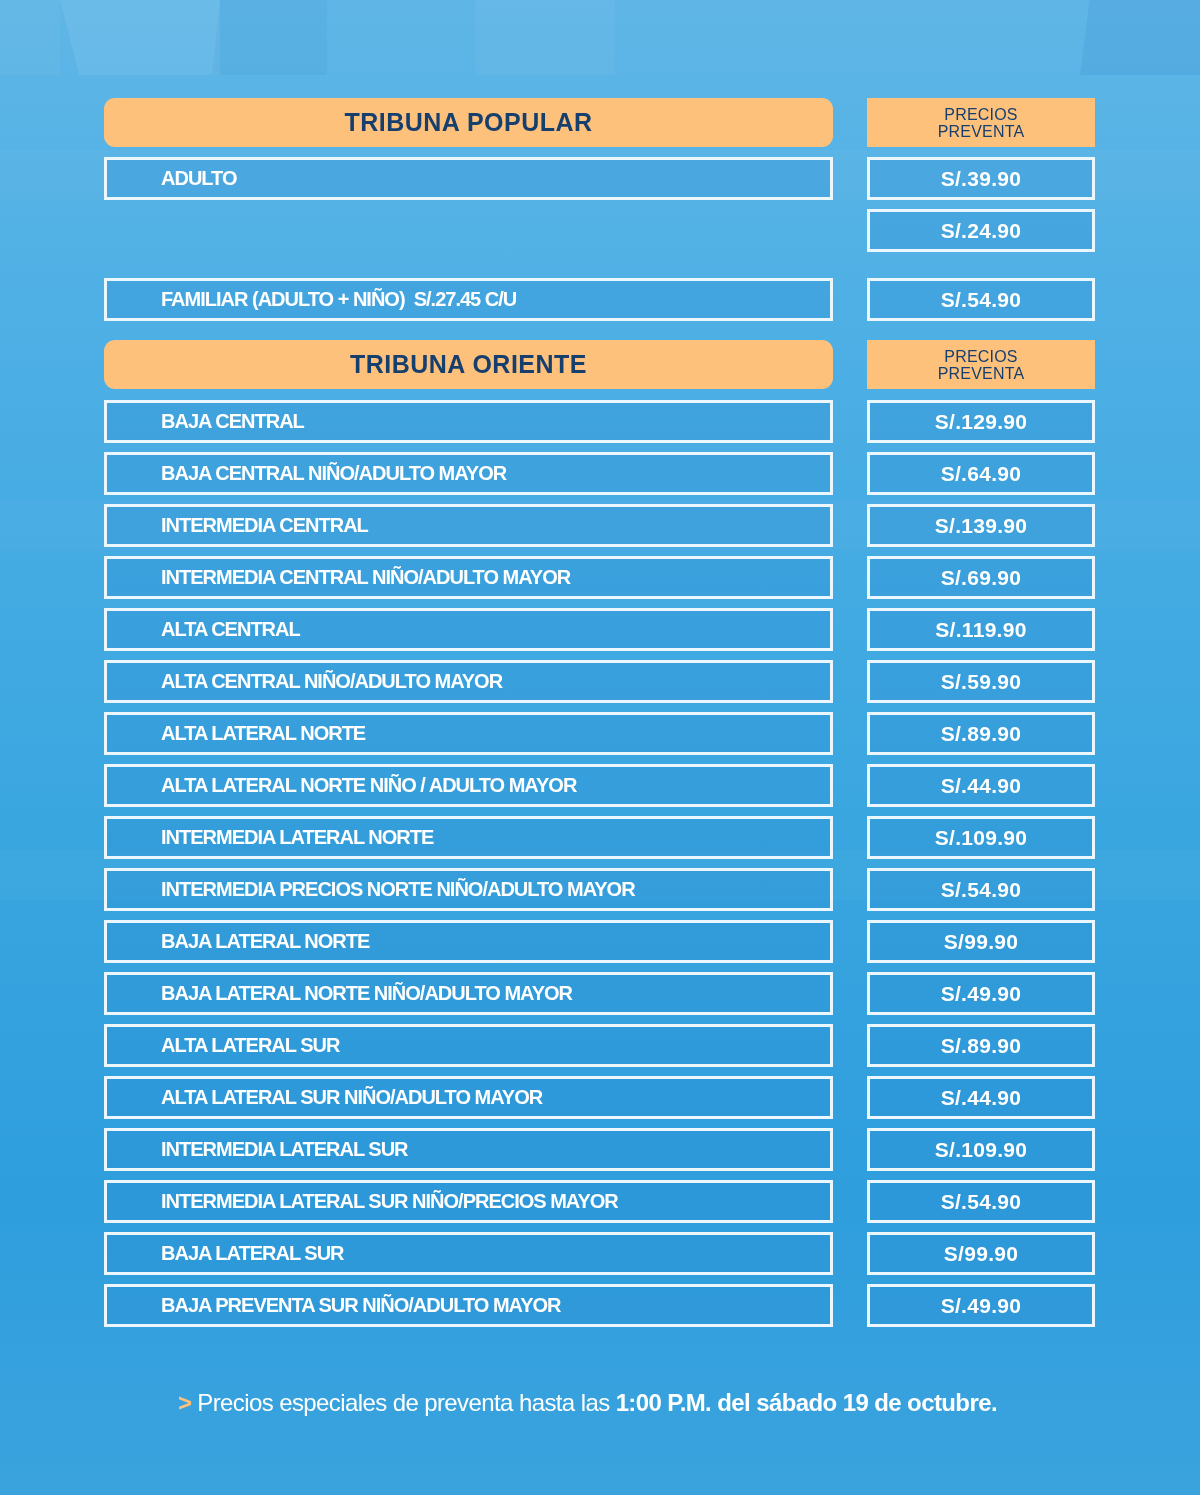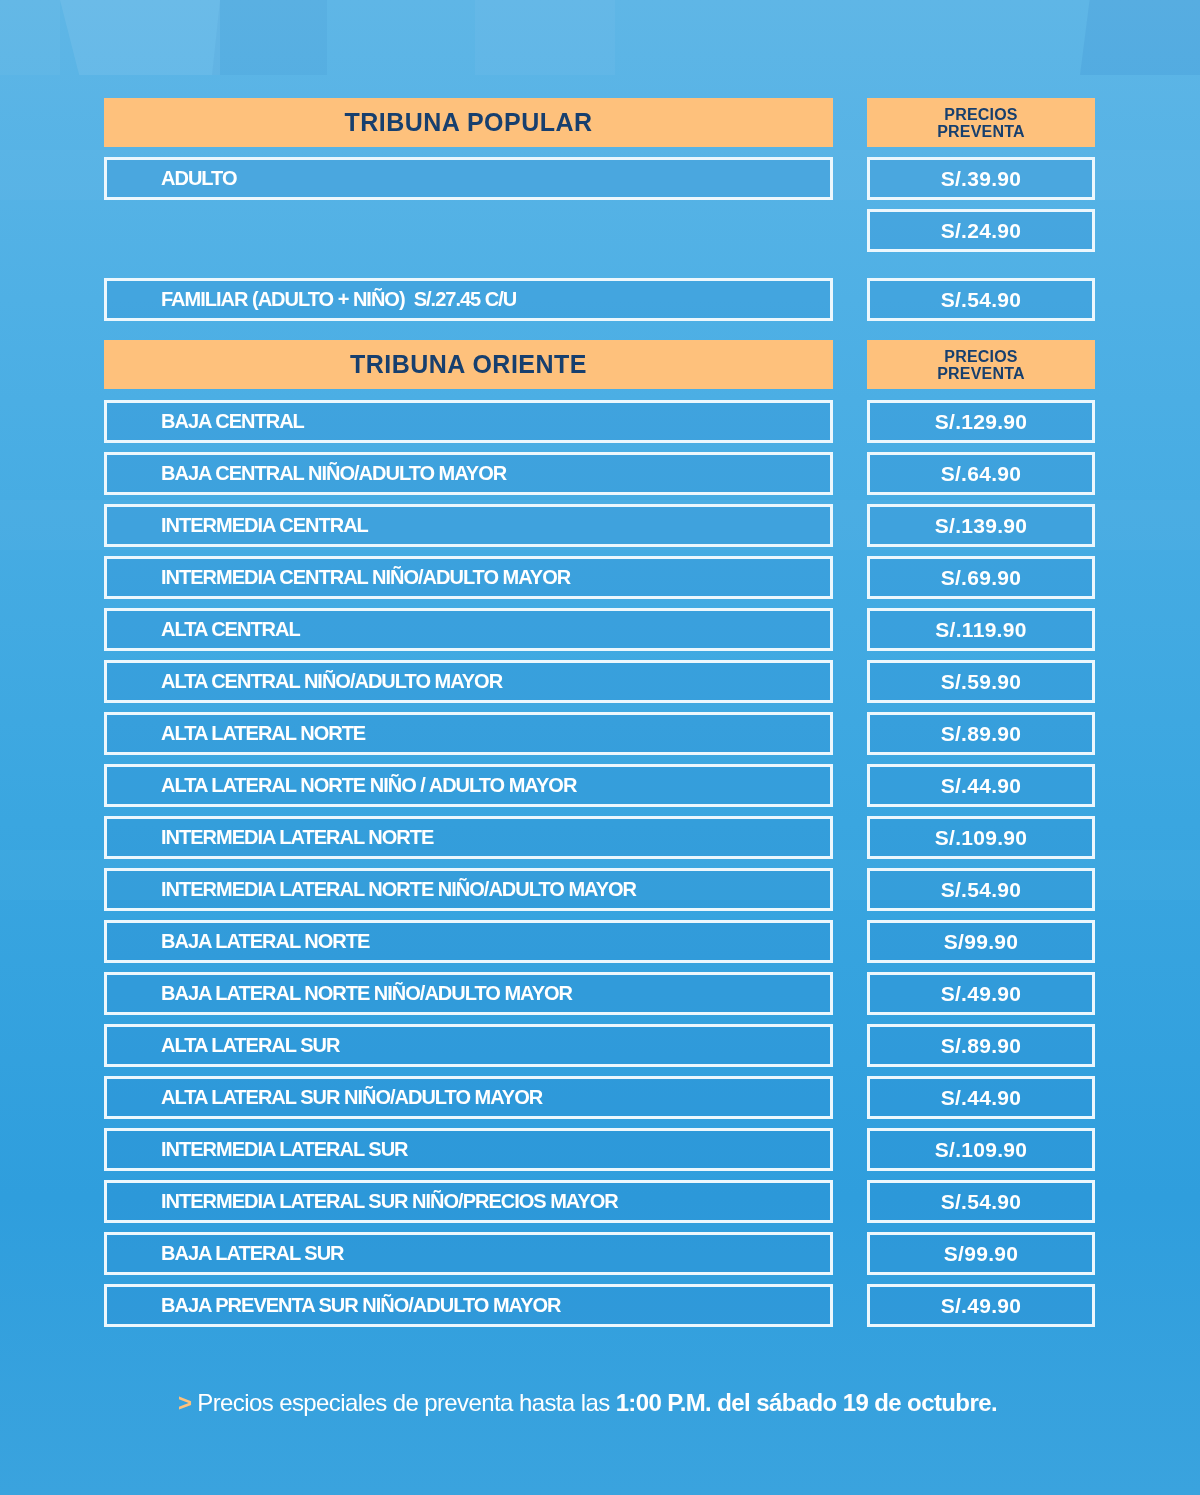--- a/index.html
+++ b/index.html
@@ -14,26 +14,26 @@
     .s3 { left: 212px; top: 0; width: 115px; height: 75px; background: rgba(0,80,160,0.05); clip-path: polygon(7% 0,100% 0,100% 100%,0 100%); }
     .s4 { left: 475px; top: 0; width: 140px; height: 75px; background: rgba(255,255,255,0.04); }
     .s5 { left: 1080px; top: 0; width: 120px; height: 75px; background: rgba(0,80,160,0.08); clip-path: polygon(8% 0,100% 0,100% 100%,0 100%); }
     .band { position: absolute; left: 0; width: 1200px; height: 50px; background: rgba(255,255,255,0.025); }
 
     .section { position: absolute; left: 104px; width: 991px; }
     .hdr-row { position: absolute; left: 0; height: 49px; width: 991px; }
     .hdr-left {
       position: absolute; left: 0; top: 0; width: 729px; height: 49px;
       background: #fec17c; display: flex; align-items: center; justify-content: center;
-      color: #173f6e; font-weight: bold; font-size: 25px; letter-spacing: 0.5px;
+      color: #173f6e; font-weight: bold; font-size: 25px; letter-spacing: 0.5px; border-radius: 11px;
     }
     .hdr-right {
       position: absolute; left: 763px; top: 0; width: 228px; height: 49px;
       background: #fec17c; display: flex; flex-direction: column; align-items: center; justify-content: center;
-      color: #173f6e; font-weight: bold; font-size: 16px; line-height: 17px; letter-spacing: 0.2px;
+      color: #173f6e; font-weight: normal; font-size: 16px; line-height: 17px; letter-spacing: 0.2px;
     }
     .row { position: absolute; left: 0; width: 991px; height: 43px; }
     .cell-left {
       position: absolute; left: 0; top: 0; width: 729px; height: 43px; box-sizing: border-box;
       border: 3px solid #ecf7fd; background: rgba(40,140,210,0.30);
       display: flex; align-items: center; padding-left: 54px;
       color: #ffffff; font-weight: bold; font-size: 20px; letter-spacing: -1px; white-space: nowrap;
     }
     .cell-right {
       position: absolute; left: 763px; top: 0; width: 228px; height: 43px; box-sizing: border-box;
@@ -119,21 +119,21 @@
   </div>
   <div class="row" style="top:424px">
     <div class="cell-left">ALTA LATERAL NORTE NIÑO / ADULTO MAYOR</div>
     <div class="cell-right">S/.44.90</div>
   </div>
   <div class="row" style="top:476px">
     <div class="cell-left">INTERMEDIA LATERAL NORTE</div>
     <div class="cell-right">S/.109.90</div>
   </div>
   <div class="row" style="top:528px">
-    <div class="cell-left">INTERMEDIA LATERAL NORTE NIÑO/ADULTO MAYOR</div>
+    <div class="cell-left">INTERMEDIA PRECIOS NORTE NIÑO/ADULTO MAYOR</div>
     <div class="cell-right">S/.54.90</div>
   </div>
   <div class="row" style="top:580px">
     <div class="cell-left">BAJA LATERAL NORTE</div>
     <div class="cell-right">S/99.90</div>
   </div>
   <div class="row" style="top:632px">
     <div class="cell-left">BAJA LATERAL NORTE NIÑO/ADULTO MAYOR</div>
     <div class="cell-right">S/.49.90</div>
   </div>

